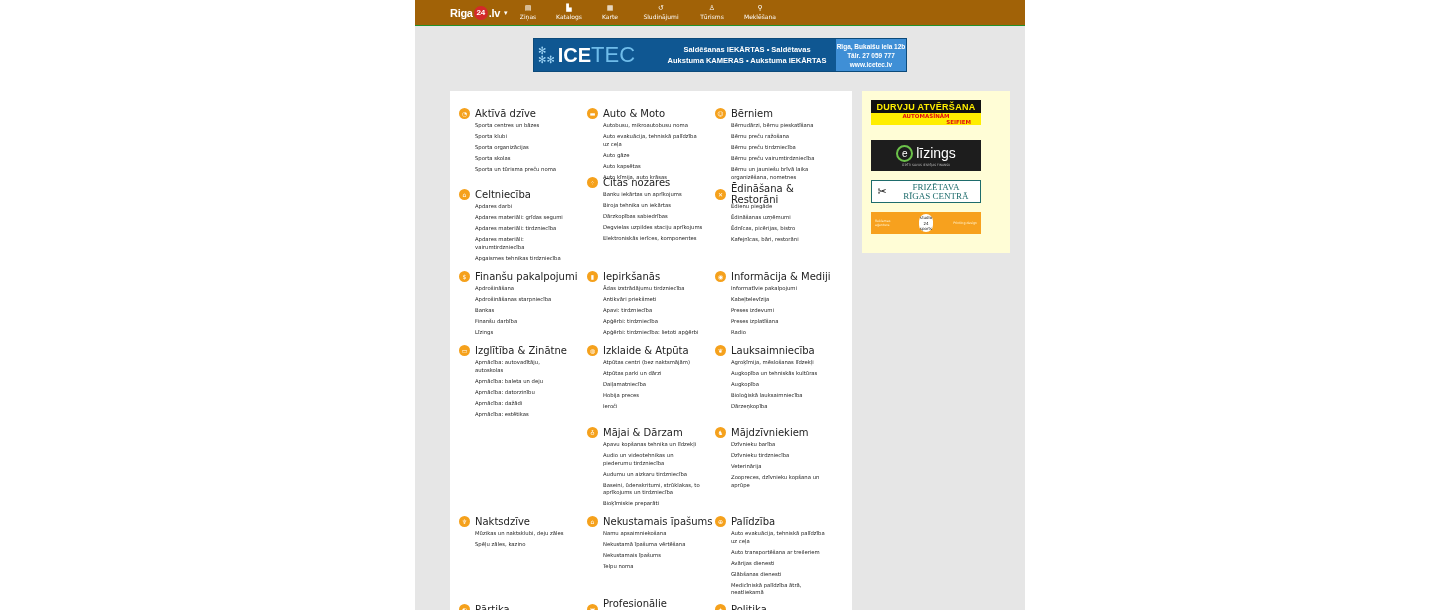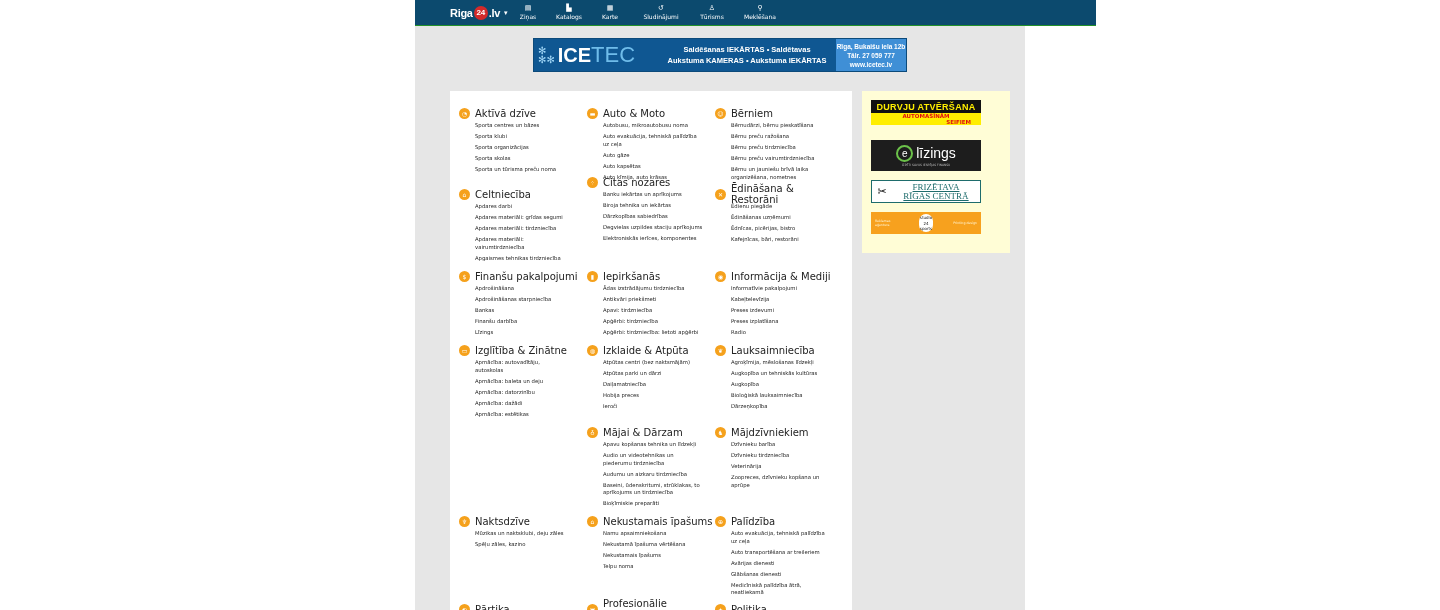--- a/index.html
+++ b/index.html
@@ -1,18 +1,18 @@
 <!DOCTYPE html>
 <html><head>
 <meta charset="utf-8">
 <style>
   * { box-sizing: border-box; margin: 0; padding: 0; }
   html, body { width: 1440px; height: 610px; overflow: hidden; background: #ffffff; font-family: "DejaVu Sans", sans-serif; }
   .page { position: absolute; left: 415px; top: 0; width: 610px; height: 610px; background: #e6e6e6; }
-  .topbar { position: absolute; left: 0; top: 0; width: 681px; height: 26px; background: #0c4a6e; border-bottom: 1px solid #23912a; }
+  .topbar { position: absolute; left: 0; top: 0; width: 610px; height: 26px; background: #a16207; border-bottom: 1px solid #23912a; }
   .logo { position: absolute; left: 35px; top: 6px; display: flex; align-items: center; color: #fff; font-size: 11px; font-weight: bold; font-family: "Liberation Sans", sans-serif; letter-spacing: -0.3px; }
   .logo .badge { display: inline-block; width: 14px; height: 14px; border-radius: 50%; background: #d42a2a; color: #fff; font-size: 8px; line-height: 14px; text-align: center; margin: 0 1px; }
   .logo .caret { font-size: 7px; margin-left: 4px; font-weight: normal; }
   .nav { position: absolute; left: 96px; top: 3px; display: flex; }
   .nav-item { display: flex; flex-direction: column; align-items: center; color: #fff; font-size: 6px; cursor: pointer; }
   .nav-item .ic { font-size: 7px; height: 10px; line-height: 10px; }
   .banner { position: absolute; left: 118px; top: 38px; width: 374px; height: 34px; display: flex; border: 1px solid #0c4a7a; }
   .banner .b1 { width: 124px; background: #0f5792; color: #fff; display: flex; align-items: center; padding-left: 4px; font-family: "Liberation Sans", sans-serif; }
   .banner .b1 .snow { font-size: 10px; color: #9dd4f5; margin-right: 3px; line-height: 9px; }
   .banner .b1 .ice { font-size: 20px; font-weight: bold; letter-spacing: 0px; }
@@ -31,21 +31,21 @@
   .ad1 { top: 9px; background: #ffee00; border-top: 1px solid #111; }
   .ad1 .t1 { background: #111; color: #ffee00; font-size: 9px; font-weight: bold; text-align: center; height: 12px; line-height: 12px; font-family: "Liberation Sans", sans-serif; letter-spacing: 0.3px; }
   .ad1 .t2 { color: #e01010; font-size: 5.5px; font-weight: bold; text-align: center; line-height: 6.5px; }
   .ad1 .t3 { color: #e01010; font-size: 5.5px; font-weight: bold; text-align: right; padding-right: 10px; line-height: 6.5px; }
   .ad2 { top: 49px; height: 31px; background: #1d1d1d; align-items: center; }
   .ad2 .logo2 { color: #fff; font-size: 14px; display: flex; align-items: center; font-family: "Liberation Sans", sans-serif; }
   .ad2 .eicon { width: 17px; height: 17px; border: 2px solid #6cc24a; border-radius: 50%; color: #fff; font-size: 10px; line-height: 13px; text-align: center; margin-right: 3px; }
   .ad2 .sub { color: #bbb; font-size: 3px; margin-top: 1px; }
   .ad3 { top: 89px; height: 23px; background: #fff; border: 1px solid #1e6c6c; flex-direction: row; align-items: center; }
   .ad3 .scis { width: 20px; text-align: center; font-size: 11px; color: #111; }
-  .ad3 .txt { flex: 1; color: #1e6c6c; font-family: "Liberation Serif", serif; font-size: 9px; line-height: 9px; text-align: center; text-decoration: underline; }
+  .ad3 .txt { flex: 1; color: #1e6c6c; font-family: "Liberation Serif", serif; font-size: 9px; line-height: 9px; text-align: center; }
   .ad4 { top: 121px; height: 22px; background: #f7a11e; flex-direction: row; align-items: center; justify-content: space-between; padding: 0 4px; }
   .ad4 .s { font-size: 3.2px; color: #fff4d2; width: 30px; }
   .ad4 .studio { width: 14px; height: 18px; background: #fff; border-radius: 7px; color: #111; font-size: 4px; text-align: center; line-height: 5.5px; padding-top: 1px; }
 </style>
 </head>
 <body>
 
 <div class="page">
 
   <div class="topbar">

